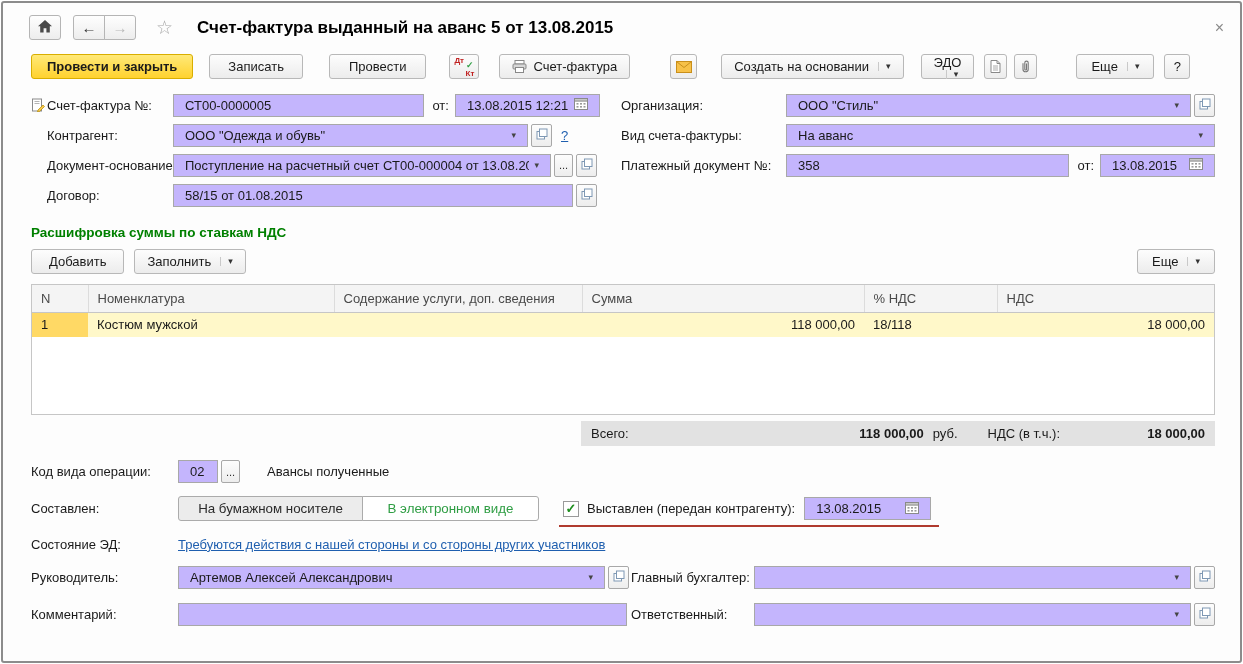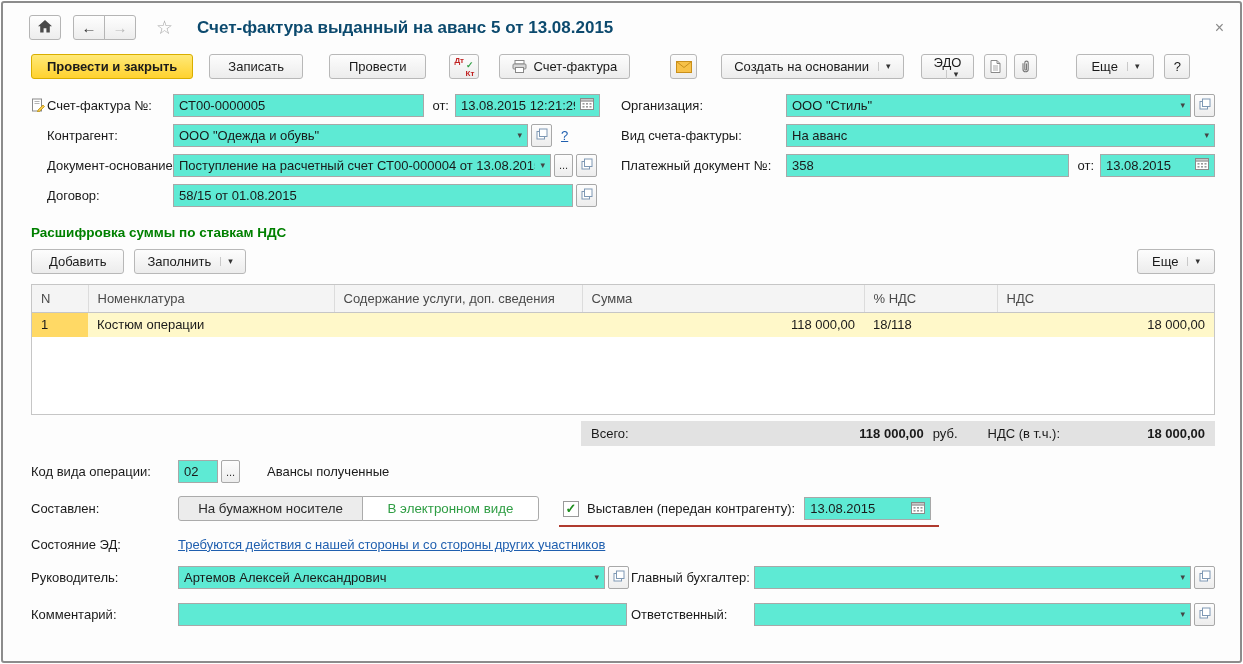--- a/index.html
+++ b/index.html
@@ -8,21 +8,21 @@
 
   
   .titlebar { display:flex; align-items:center; padding:12px 16px 8px 26px; }
   .navbtn { width:32px; height:25px; border:1px solid #b5b5b5; border-radius:3px; background:linear-gradient(#fefefe,#ededed); display:inline-flex; align-items:center; justify-content:center; cursor:pointer; }
   .navgroup { display:flex; margin-left:12px; }
   .navgroup .navbtn:first-child { border-radius:3px 0 0 3px; }
   .navgroup .navbtn:last-child { border-radius:0 3px 3px 0; margin-left:-1px; }
   .arrow-glyph { font-size:15px; font-weight:bold; color:#333; line-height:1; }
   .arrow-glyph.fwd { color:#b8b8b8; }
   .star { margin-left:20px; font-size:19px; color:#a8a8a8; cursor:pointer; line-height:1; }
-  .title { margin-left:24px; font-size:17px; font-weight:600; color:#0c4a6e; white-space:nowrap; }
+  .title { margin-left:24px; font-size:17px; font-weight:600; color:#000000; white-space:nowrap; }
   .close { margin-left:auto; font-size:16px; color:#8a8a8a; cursor:pointer; line-height:1; }
 
   
   .toolbar { display:flex; align-items:center; padding:6px 25px 12px 28px; }
   .btn { height:25px; border:1px solid #b8b8b8; border-radius:3px; background:linear-gradient(#fdfdfd,#ececec); padding:0 12px; display:inline-flex; align-items:center; font-size:13px; color:#1a1a1a; cursor:pointer; white-space:nowrap; }
   .btn.primary { background:linear-gradient(#ffe978,#ffd22f); border-color:#d9ae00; font-weight:bold; padding:0 15px; }
   .btn .arr { margin-left:9px; padding-left:7px; border-left:1px solid #c9c9c9; font-size:9px; color:#333; line-height:1; }
   .btn.iconbtn { padding:0; justify-content:center; }
   .dtkt { position:relative; width:20px; height:18px; display:inline-block; }
   .dtkt .dt { position:absolute; top:-2px; left:0; font-size:8px; color:#c02020; font-weight:bold; }
@@ -30,21 +30,21 @@
   .dtkt .chk { position:absolute; top:2px; right:1px; font-size:9px; color:#2f9e44; font-weight:bold; }
 
   
   .form { padding:2px 25px 0 28px; }
   .frow { display:flex; align-items:center; margin-bottom:6px; height:24px; }
   .lgroup { display:flex; align-items:center; width:569px; flex-shrink:0; }
   .iconslot { width:16px; flex-shrink:0; display:flex; align-items:center; }
   .flbl { width:126px; flex-shrink:0; white-space:nowrap; }
   .rgroup { display:flex; align-items:center; flex:1; margin-left:21px; }
   .rlbl { width:165px; flex-shrink:0; white-space:nowrap; }
-  .field { height:23px; border:1px solid #a8a8a8; background:#5eead4; display:flex; align-items:center; padding:0 5px; overflow:hidden; white-space:nowrap; }
+  .field { height:23px; border:1px solid #a8a8a8; background:#c4b5fd; display:flex; align-items:center; padding:0 11px; overflow:hidden; white-space:nowrap; }
   .field .val { flex:1; overflow:hidden; }
   .field.grow { flex:1; }
   .ddarr { flex-shrink:0; font-size:9px; color:#444; margin-left:5px; line-height:1; cursor:pointer; }
   .calic { flex-shrink:0; margin-left:5px; cursor:pointer; }
   .openbtn { width:21px; height:23px; border:1px solid #a8a8a8; border-radius:2px; background:linear-gradient(#fdfdfd,#ededed); margin-left:3px; display:inline-flex; align-items:center; justify-content:center; flex-shrink:0; cursor:pointer; }
   .dotsbtn { width:19px; height:23px; border:1px solid #a8a8a8; border-radius:2px; background:linear-gradient(#fdfdfd,#ededed); margin-left:3px; display:inline-flex; align-items:center; justify-content:center; font-size:11px; color:#333; flex-shrink:0; cursor:pointer; }
   .helplink { color:#1f5faf; margin-left:9px; text-decoration:underline; cursor:pointer; }
   .slbl { margin:0 6px 0 8px; flex-shrink:0; }
 
   
@@ -343,21 +343,21 @@
           <th>Номенклатура</th>
           <th>Содержание услуги, доп. сведения</th>
           <th>Сумма</th>
           <th>% НДС</th>
           <th>НДС</th>
         </tr>
       </thead>
       <tbody>
         <tr class="sel">
           <td class="ncell">1</td>
-          <td>Костюм операции</td>
+          <td>Костюм мужской</td>
           <td></td>
           <td class="num">118 000,00</td>
           <td>18/118</td>
           <td class="num">18 000,00</td>
         </tr>
       </tbody>
     </table>
   </div>
 
   <div class="totals-wrap">

